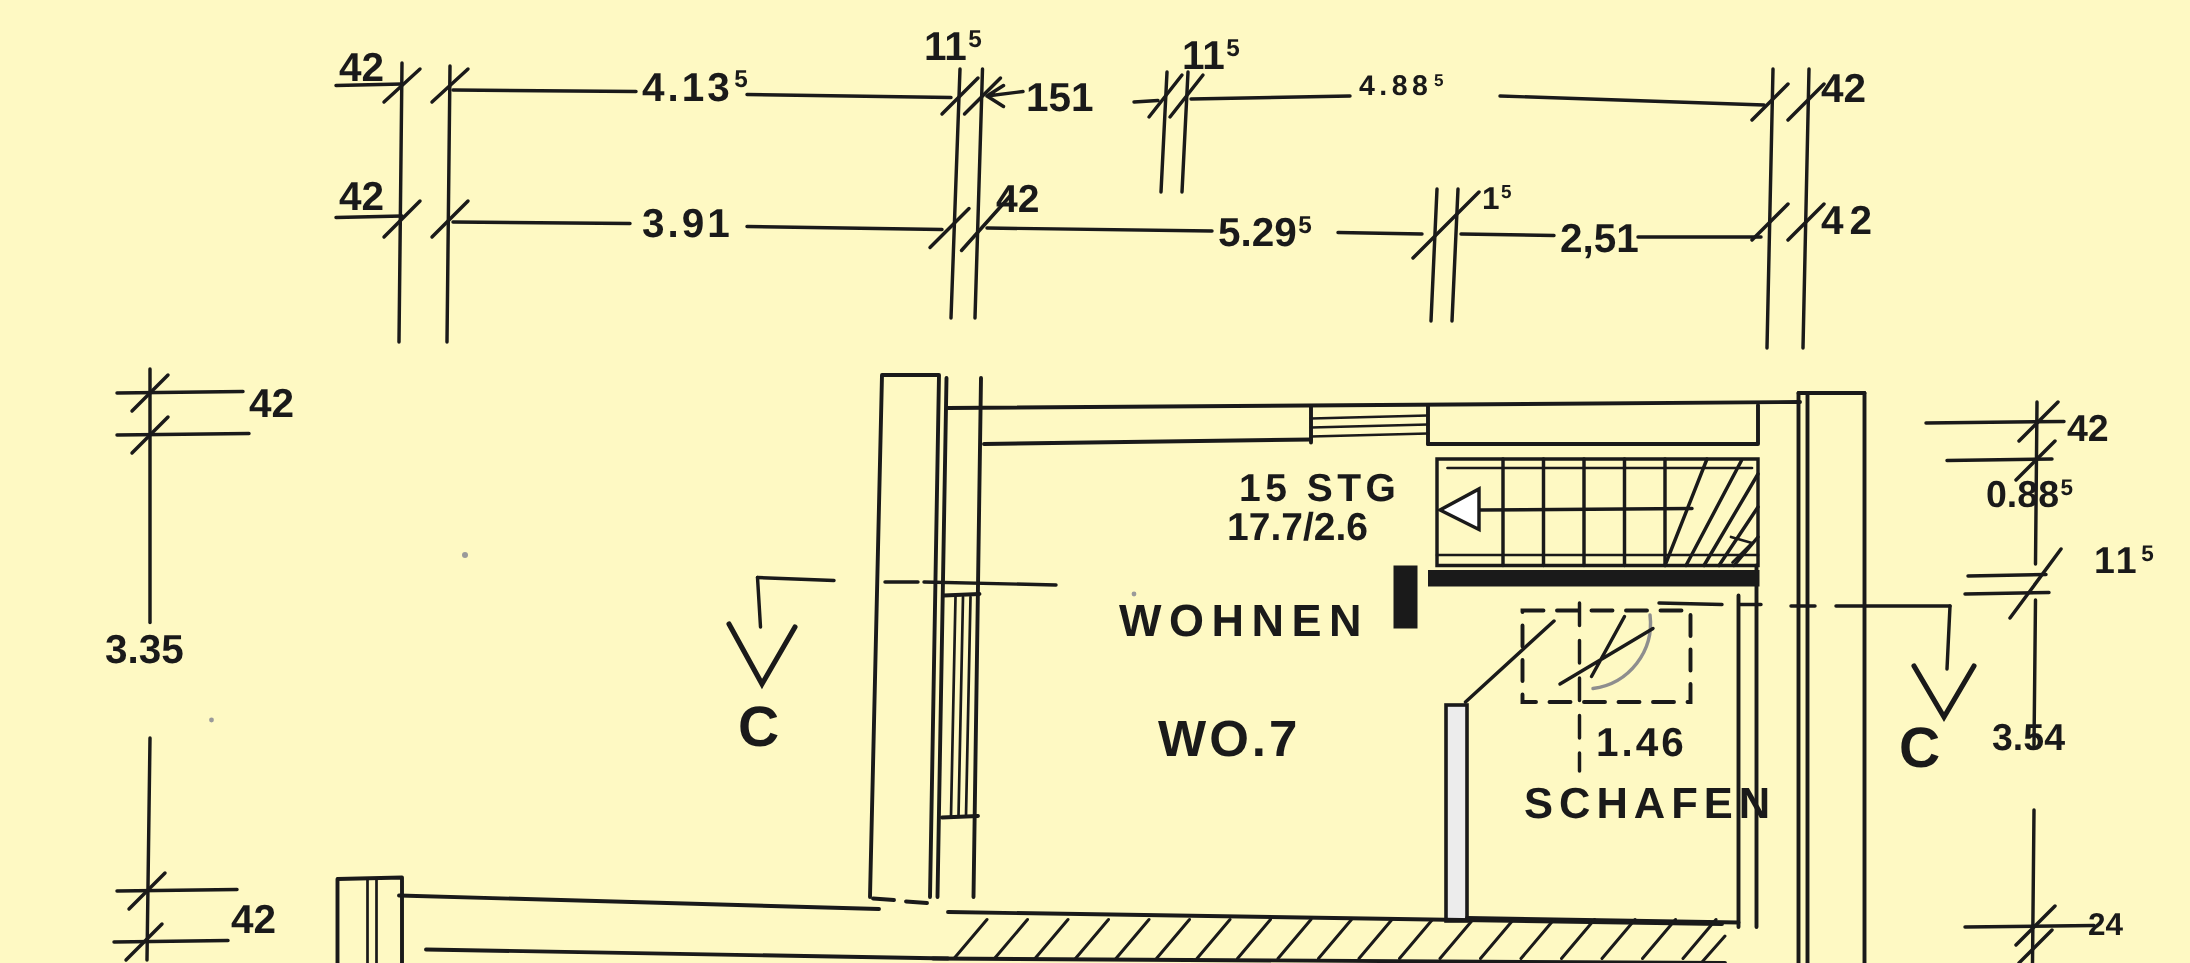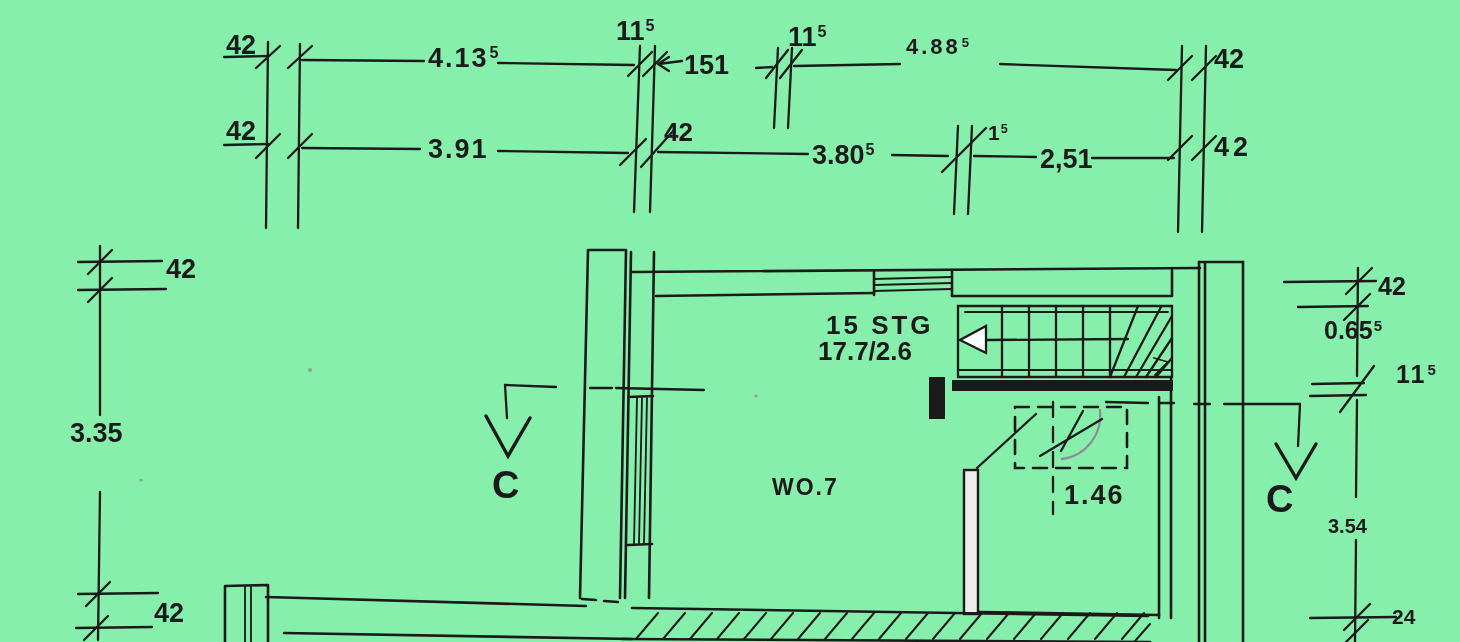--- a/index.html
+++ b/index.html
@@ -1,16 +1,16 @@
 <!DOCTYPE html>
 <html><head>
 <meta charset="utf-8">
 <style>
   html,body{margin:0;padding:0;background:#ffffff;}
-  #scan{position:relative;width:1460px;height:642px;background:#86efac;overflow:hidden;
+  #scan{position:relative;width:1460px;height:642px;background:#fef9c3;overflow:hidden;
         font-family:"Liberation Sans",sans-serif;}
   svg{position:absolute;left:0;top:0;}
   .lbl{position:absolute;font-weight:700;color:#1a1a1a;white-space:nowrap;
        font-family:"Liberation Sans",sans-serif;line-height:1;}
   .sup{font-size:60%;position:relative;top:-0.55em;margin-left:1px;}
   .sp2{letter-spacing:2px;}
   .sp3{letter-spacing:3px;}
   .sp4{letter-spacing:4px;}
   .sp5{letter-spacing:5px;}
   .cmark{font-size:38px;font-weight:700;}
@@ -155,44 +155,46 @@
       <circle cx="756" cy="396" r="1.6"></circle>
     </g>
   </g>
 </svg>
 
 <div class="lbl" style="left:226px;top:32px;font-size:27px"><span>42</span><span class="sup"></span></div>
 <div class="lbl sp2" style="left:428px;top:45px;font-size:27px"><span>4.13</span><span class="sup">5</span></div>
 <div class="lbl" style="left:616px;top:18px;font-size:27px"><span>11</span><span class="sup">5</span></div>
 <div class="lbl" style="left:684px;top:52px;font-size:27px"><span>151</span><span class="sup"></span></div>
 <div class="lbl" style="left:788px;top:24px;font-size:27px"><span>11</span><span class="sup">5</span></div>
-<div class="lbl sp3" style="left:906px;top:36px;font-size:22px"><span>4.88</span><span class="sup">5</span></div>
+<div class="lbl sp3" style="left:906px;top:48px;font-size:19px"><span>4.88</span><span class="sup">5</span></div>
 <div class="lbl" style="left:1214px;top:46px;font-size:27px"><span>42</span><span class="sup"></span></div>
 
 <div class="lbl" style="left:226px;top:118px;font-size:27px"><span>42</span><span class="sup"></span></div>
 <div class="lbl sp2" style="left:428px;top:136px;font-size:27px"><span>3.91</span><span class="sup"></span></div>
 <div class="lbl" style="left:664px;top:119px;font-size:26px"><span>42</span><span class="sup"></span></div>
-<div class="lbl" style="left:812px;top:142px;font-size:27px"><span>3.80</span><span class="sup">5</span></div>
+<div class="lbl" style="left:812px;top:142px;font-size:27px"><span>5.29</span><span class="sup">5</span></div>
 <div class="lbl" style="left:988px;top:122px;font-size:21px"><span>1</span><span class="sup">5</span></div>
 <div class="lbl" style="left:1040px;top:146px;font-size:27px"><span>2,51</span><span class="sup"></span></div>
 <div class="lbl sp4" style="left:1214px;top:134px;font-size:27px"><span>42</span><span class="sup"></span></div>
 
 <div class="lbl" style="left:166px;top:256px;font-size:27px"><span>42</span><span class="sup"></span></div>
 <div class="lbl" style="left:70px;top:420px;font-size:27px"><span>3.35</span><span class="sup"></span></div>
 <div class="lbl" style="left:154px;top:600px;font-size:27px"><span>42</span><span class="sup"></span></div>
 
 <div class="lbl" style="left:1378px;top:274px;font-size:25px"><span>42</span><span class="sup"></span></div>
-<div class="lbl" style="left:1324px;top:318px;font-size:25px"><span>0.65</span><span class="sup">5</span></div>
+<div class="lbl" style="left:1324px;top:318px;font-size:25px"><span>0.88</span><span class="sup">5</span></div>
 <div class="lbl sp2" style="left:1396px;top:362px;font-size:25px"><span>11</span><span class="sup">5</span></div>
-<div class="lbl" style="left:1328px;top:516px;font-size:20px"><span>3.54</span><span class="sup"></span></div>
+<div class="lbl" style="left:1328px;top:480px;font-size:25px"><span>3.54</span><span class="sup"></span></div>
 <div class="lbl" style="left:1392px;top:606px;font-size:21px"><span>24</span><span class="sup"></span></div>
 
 <div class="lbl sp3" style="left:826px;top:312px;font-size:26px"><span>15 STG</span></div>
 <div class="lbl" style="left:818px;top:338px;font-size:26px"><span>17.7/2.6</span></div>
 
-<div class="lbl sp2" style="left:772px;top:476px;font-size:23px"><span>WO.7</span></div>
+<div class="lbl sp5" style="left:746px;top:400px;font-size:30px"><span>WOHNEN</span></div>
+<div class="lbl sp2" style="left:772px;top:476px;font-size:34px"><span>WO.7</span></div>
 
 <div class="lbl sp2" style="left:1064px;top:482px;font-size:27px"><span>1.46</span></div>
+<div class="lbl sp4" style="left:1016px;top:522px;font-size:29px"><span>SCHAFEN</span></div>
 
 <div class="lbl cmark" style="left:492px;top:466px"><span>C</span></div>
 <div class="lbl cmark" style="left:1266px;top:480px"><span>C</span></div>
 
 </div>
 
 </body></html>

